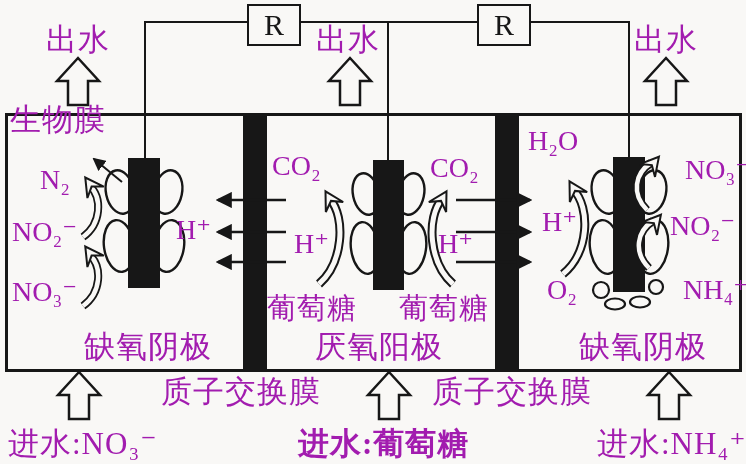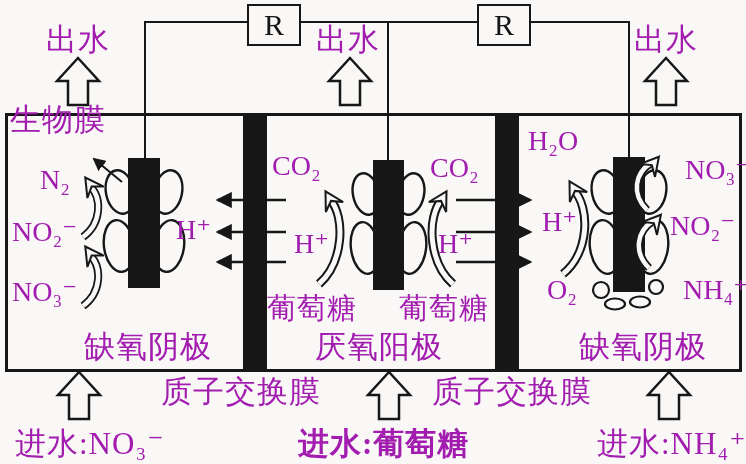--- a/index.html
+++ b/index.html
@@ -179,15 +179,15 @@
 <div class="lbl fm" style="left:542px;top:208px;">H⁺</div>
 <div class="lbl fm" style="left:547px;top:276px;">O₂</div>
 <div class="lbl fm" style="left:685px;top:156px;">NO₃⁻</div>
 <div class="lbl fm" style="left:670px;top:212px;">NO₂⁻</div>
 <div class="lbl fm" style="left:683px;top:276px;">NH₄⁺</div>
 <div class="lbl cn" style="left:579px;top:331px;">缺氧阴极</div>
 
 <div class="lbl cn" style="left:161px;top:376px;">质子交换膜</div>
 <div class="lbl cn" style="left:432px;top:376px;">质子交换膜</div>
 
-<div class="lbl cn" style="left:15px;top:428px;">进水:NO₃⁻</div>
+<div class="lbl cn" style="left:8px;top:428px;">进水:NO₃⁻</div>
 <div class="lbl cn" style="left:298px;top:428px;font-weight:bold;">进水:葡萄糖</div>
 <div class="lbl cn" style="left:597px;top:428px;">进水:NH₄⁺</div>
 
 </body></html>

